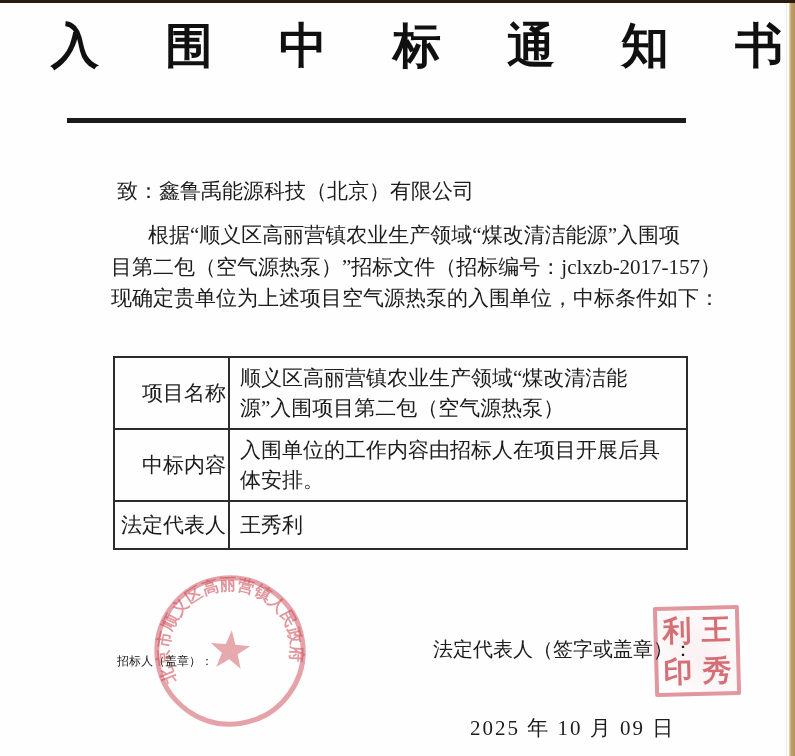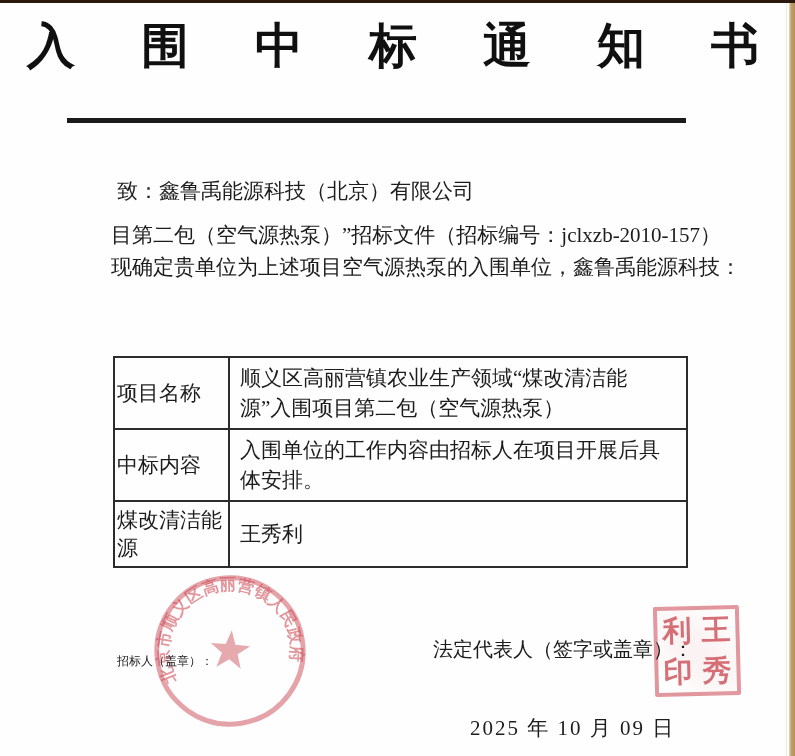--- a/index.html
+++ b/index.html
@@ -31,20 +31,21 @@
     background: #eceadf;
   }
   
   .doc-title {
     position: absolute; top: 14px; left: 0; width: 782px;
     text-align: right;
     font-size: 48px; font-weight: bold;
     letter-spacing: 27px; text-indent: 27px;
     color: #101010;
     white-space: nowrap;
+    padding-left: 24px;
   }
   .title-rule {
     position: absolute; left: 67px; top: 118px; width: 619px; height: 5px;
     background: #1b1b1b;
   }
   
   .addressee {
     position: absolute; left: 117px; top: 171px;
     font-size: 21px; white-space: nowrap; margin-top: 6px;
   }
@@ -58,21 +59,21 @@
   .award-table {
     position: absolute; left: 113px; top: 356px; width: 575px;
     border-collapse: collapse; table-layout: fixed;
     font-size: 21px;
   }
   .award-table td {
     border: 2px solid #2c2c2c;
     vertical-align: middle;
   }
   .award-table td.label-cell {
-    width: 115px; text-align: left; padding: 4px 2px; margin-top: 24px;
+    width: 115px; text-align: right; padding: 4px 2px; margin-top: 24px;
   }
   .award-table td.value-cell {
     padding: 5px 20px 5px 10px; line-height: 30px;
   }
   .row-1 { height: 64px; }
   .row-2 { height: 63px; }
   .row-3 { height: 48px; }
   
   .tenderer-label {
     position: absolute; left: 117px; top: 633px;
@@ -124,36 +125,37 @@
 
   <div class="scan-edge-top"></div>
   <div class="scan-edge-right"></div>
 
   <div class="doc-title">入 围 中 标 通 知 书</div>
   <div class="title-rule"></div>
 
   <div class="addressee">致：鑫鲁禹能源科技（北京）有限公司</div>
 
   <div class="body-para">
-    <div class="body-line">目第二包（空气源热泵）”招标文件（招标编号：jclxzb-2010-157）</div>
-    <div class="body-line">现确定贵单位为上述项目空气源热泵的入围单位，鑫鲁禹能源科技：</div>
+    <div class="body-line indent">根据“顺义区高丽营镇农业生产领域“煤改清洁能源”入围项</div>
+    <div class="body-line">目第二包（空气源热泵）”招标文件（招标编号：jclxzb-2017-157）</div>
+    <div class="body-line">现确定贵单位为上述项目空气源热泵的入围单位，中标条件如下：</div>
   </div>
 
   <table class="award-table">
     <tbody>
       <tr class="row-1">
         <td class="label-cell">项目名称</td>
         <td class="value-cell">顺义区高丽营镇农业生产领域“煤改清洁能源”入围项目第二包（空气源热泵）</td>
       </tr>
       <tr class="row-2">
         <td class="label-cell">中标内容</td>
         <td class="value-cell">入围单位的工作内容由招标人在项目开展后具体安排。</td>
       </tr>
       <tr class="row-3">
-        <td class="label-cell">煤改清洁能源</td>
+        <td class="label-cell">法定代表人</td>
         <td class="value-cell">王秀利</td>
       </tr>
     </tbody>
   </table>
 
   <svg class="round-seal" viewBox="0 0 170 170">
     <circle cx="85" cy="85" r="74" fill="none" stroke="rgba(202,66,78,0.52)" stroke-width="5"></circle>
     <path id="sealArc" d="M 26.7 106.2 A 62 62 0 1 1 143.3 106.2" fill="none"></path>
     <text font-size="16.5" font-weight="bold" fill="rgba(200,60,72,0.58)" letter-spacing="0.4">
       <textPath href="#sealArc">北京市顺义区高丽营镇人民政府</textPath>

